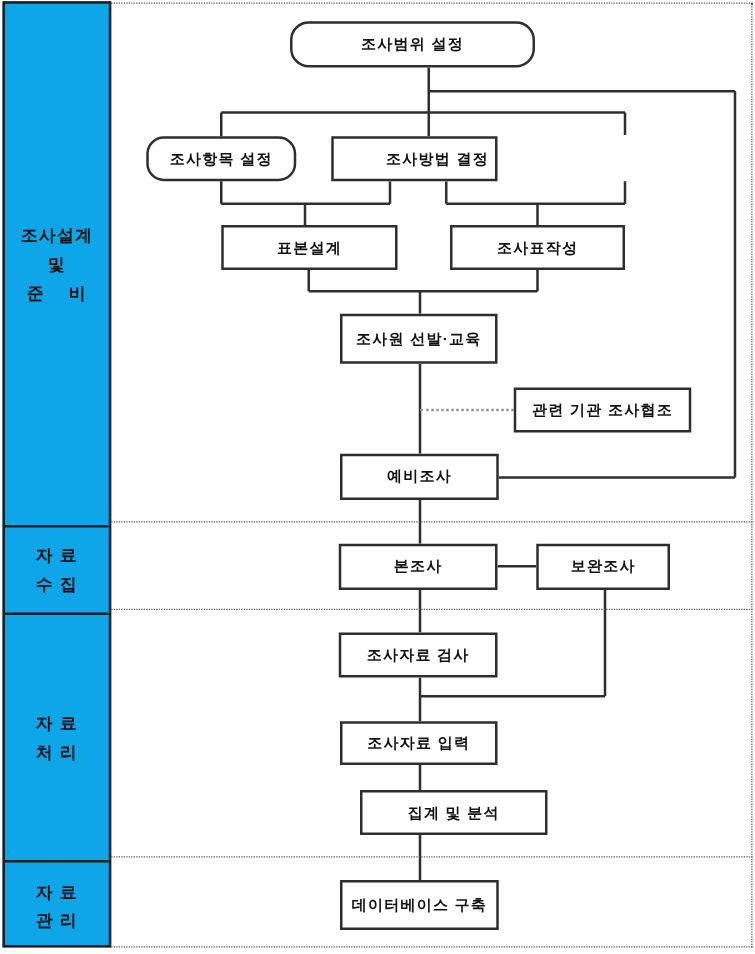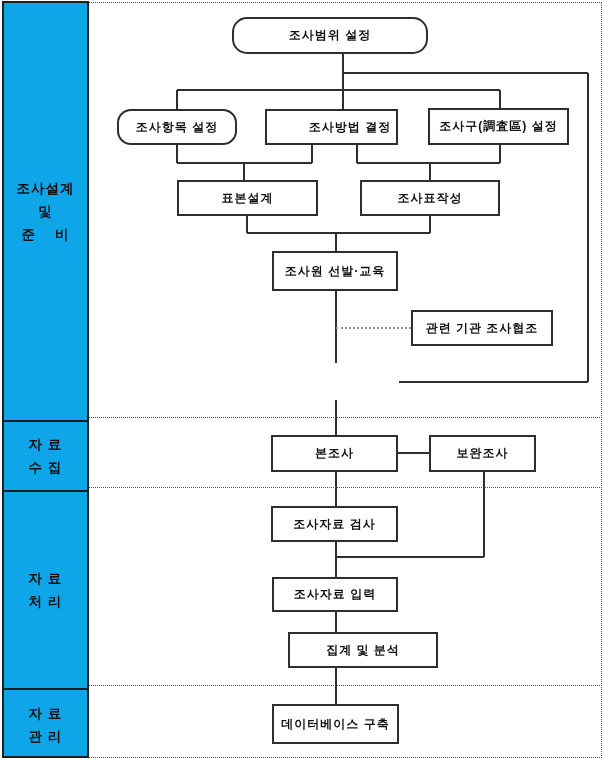--- a/index.html
+++ b/index.html
@@ -85,25 +85,25 @@
       <div class="seg solid" style="left: 336px; width: 148px; top: 556px; height: 2px;"></div>
       <div class="seg solid" style="top: 542px; height: 35px; left: 335px; width: 2px;"></div>
       <div class="seg solid" style="top: 612px; height: 20px; left: 335px; width: 2px;"></div>
       <div class="seg solid" style="top: 668px; height: 36px; left: 335px; width: 2px;"></div>
       <div class="seg divider" style="left: 89px; width: 513px; top: 417px; height: 0px;"></div>
       <div class="seg divider" style="left: 89px; width: 513px; top: 487px; height: 0px;"></div>
       <div class="seg divider" style="left: 89px; width: 513px; top: 685px; height: 0px;"></div>
       <div class="node" style="left: 232px; top: 17px; width: 196px; height: 37px; border-radius: 15px;">조사범위 설정</div>
       <div class="node" style="left: 117px; top: 109px; width: 120px; height: 36px; border-radius: 14px;">조사항목 설정</div>
       <div class="node" style="left: 265px; top: 109px; width: 133px; height: 36px; padding-left: 37px;">조사방법 결정</div>
-      <div class="node" style="left: 428px; top: 108px; width: 141px; height: 37px;">조사구(調査區) 설정</div>
       <div class="node" style="left: 177px; top: 180px; width: 141px; height: 36px;">표본설계</div>
       <div class="node" style="left: 360px; top: 180px; width: 140px; height: 36px;">조사표작성</div>
       <div class="node" style="left: 272px; top: 251px; width: 126px; height: 40px;">조사원 선발·교육</div>
       <div class="node" style="left: 411px; top: 310px; width: 142px; height: 36px;">관련 기관 조사협조</div>
+      <div class="node" style="left: 272px; top: 363px; width: 127px; height: 37px;">예비조사</div>
       <div class="node" style="left: 271px; top: 435px; width: 127px; height: 37px;">본조사</div>
       <div class="node" style="left: 429px; top: 435px; width: 107px; height: 37px;">보완조사</div>
       <div class="node" style="left: 271px; top: 506px; width: 127px; height: 36px;">조사자료 검사</div>
       <div class="node" style="left: 272px; top: 577px; width: 126px; height: 35px;">조사자료 입력</div>
       <div class="node" style="left: 272px; top: 632px; width: 150px; height: 36px; margin-left: 16px;">집계 및 분석</div>
       <div class="node" style="left: 272px; top: 704px; width: 127px; height: 40px;">데이터베이스 구축</div>
     </div>
 </div>
 
 </body></html>

